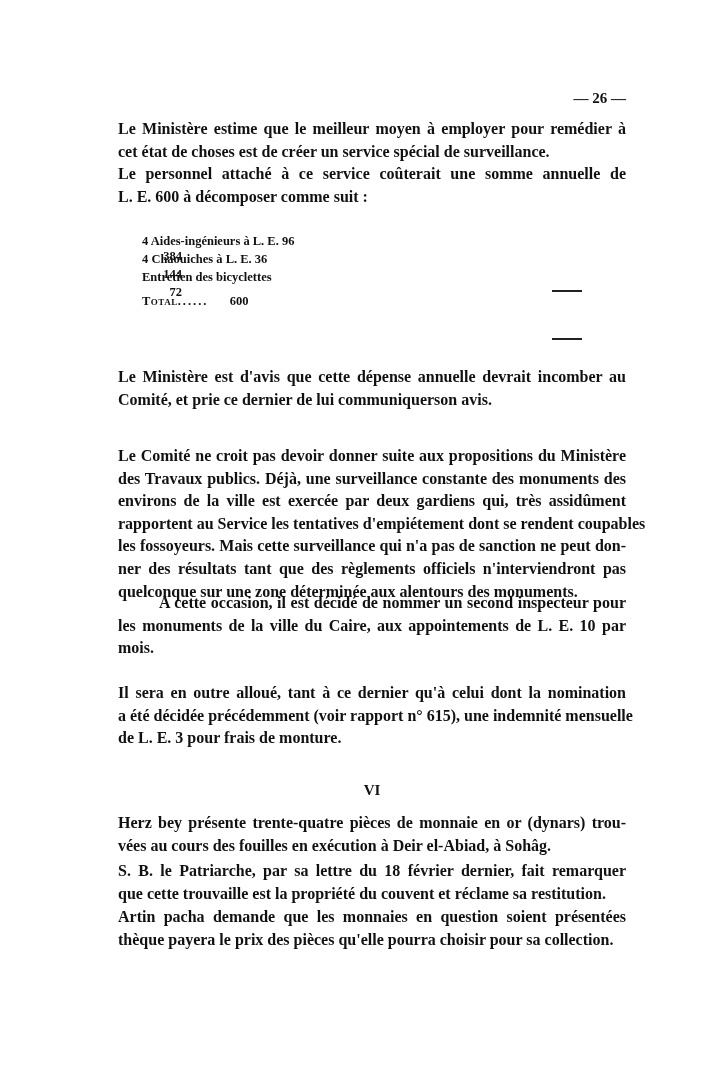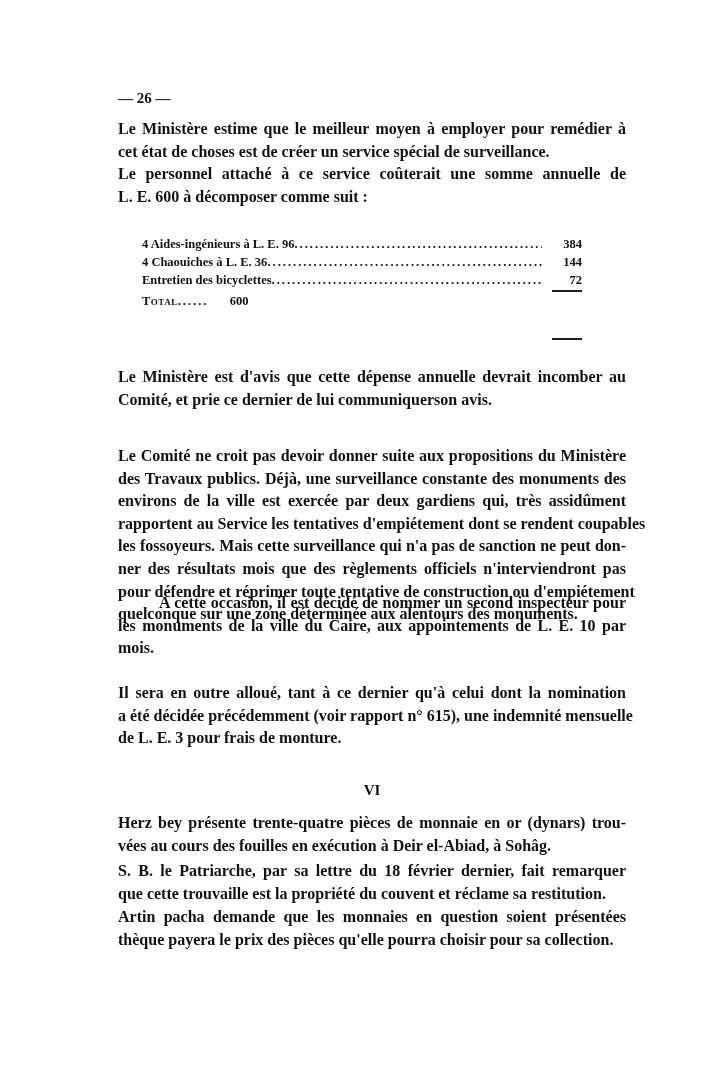--- a/index.html
+++ b/index.html
@@ -2,26 +2,26 @@
 <html><head>
 <meta charset="utf-8">
 <style>
   html, body { margin: 0; padding: 0; background: #ffffff; }
   body { width: 720px; height: 1082px; position: relative; overflow: hidden; }
   .page {
     position: absolute; left: 118px; top: 0; width: 508px;
     font-family: "Liberation Serif", "DejaVu Serif", serif;
     color: #111111; font-size: 16px; font-weight: bold;
   }
-  .page-number { position: absolute; left: 0; width: 508px; top: 90px; text-align: left; font-size: 15px; }
+  .page-number { position: absolute; left: 0; width: 508px; top: 90px; text-align: right; font-size: 15px; }
   .p { position: absolute; left: 0; width: 508px; line-height: 22.6px; text-align: justify; text-indent: 0; }
   .line { display: block; white-space: nowrap; text-align: justify; text-align-last: justify; }
   .line.last { text-align-last: left; }
   .table { position: absolute; left: 24px; top: 234px; width: 440px; font-size: 12.5px; }
-  .row { display: flex; align-items: flex-end; height: 18px; }
+  .row { display: flex; align-items: flex-start; height: 18px; flex-direction: column; }
   .row .lbl { white-space: nowrap; }
   .row .dots { flex: 1; overflow: hidden; white-space: nowrap; letter-spacing: 2px; }
   .row .dots::after { content: "..................................................................................................."; }
   .row .amt { width: 40px; text-align: right; }
   .total-row { display: flex; justify-content: flex-start; align-items: baseline; height: 20px; margin-top: 6px; }
   .total-row .tl { font-variant: small-caps; letter-spacing: 0.5px; }
   .total-row .td { letter-spacing: 2px; }
   .rule { position: absolute; right: 0; width: 30px; border-top: 2px solid #222; }
   .section { position: absolute; left: 0; width: 508px; top: 782px; text-align: center; font-size: 15px; }
 </style>
@@ -71,22 +71,21 @@
     <span class="line" style="padding-left: 0px;">Le Ministère est d'avis que cette dépense annuelle devrait incomber au</span>
     <span class="line last">Comité, et prie ce dernier de lui communiquerson avis.</span>
   </div>
 
   <div class="p" style="top:411px;">
     <span class="line" style="padding-left: 0px; margin-top: 34px;">Le Comité ne croit pas devoir donner suite aux propositions du Ministère</span>
     <span class="line">des Travaux publics. Déjà, une surveillance constante des monuments des</span>
     <span class="line">environs de la ville est exercée par deux gardiens qui, très assidûment</span>
     <span class="line">rapportent au Service les tentatives d'empiétement dont se rendent coupables</span>
     <span class="line">les fossoyeurs. Mais cette surveillance qui n'a pas de sanction ne peut don-</span>
-    <span class="line">ner des résultats mois que des règlements officiels n'interviendront pas</span>
-    <span class="line">pour défendre et réprimer toute tentative de construction ou d'empiétement</span>
+    <span class="line">ner des résultats tant que des règlements officiels n'interviendront pas</span>
     <span class="line last">quelconque sur une zone déterminée aux alentours des monuments.</span>
   </div>
 
   <div class="p" style="top:592px;">
     <span class="line" style="padding-left: 0px; margin-left: 41px;">A cette occasion, il est décidé de nommer un second inspecteur pour</span>
     <span class="line">les monuments de la ville du Caire, aux appointements de L. E. 10 par</span>
     <span class="line last">mois.</span>
   </div>
 
   <div class="p" style="top:682px;">

